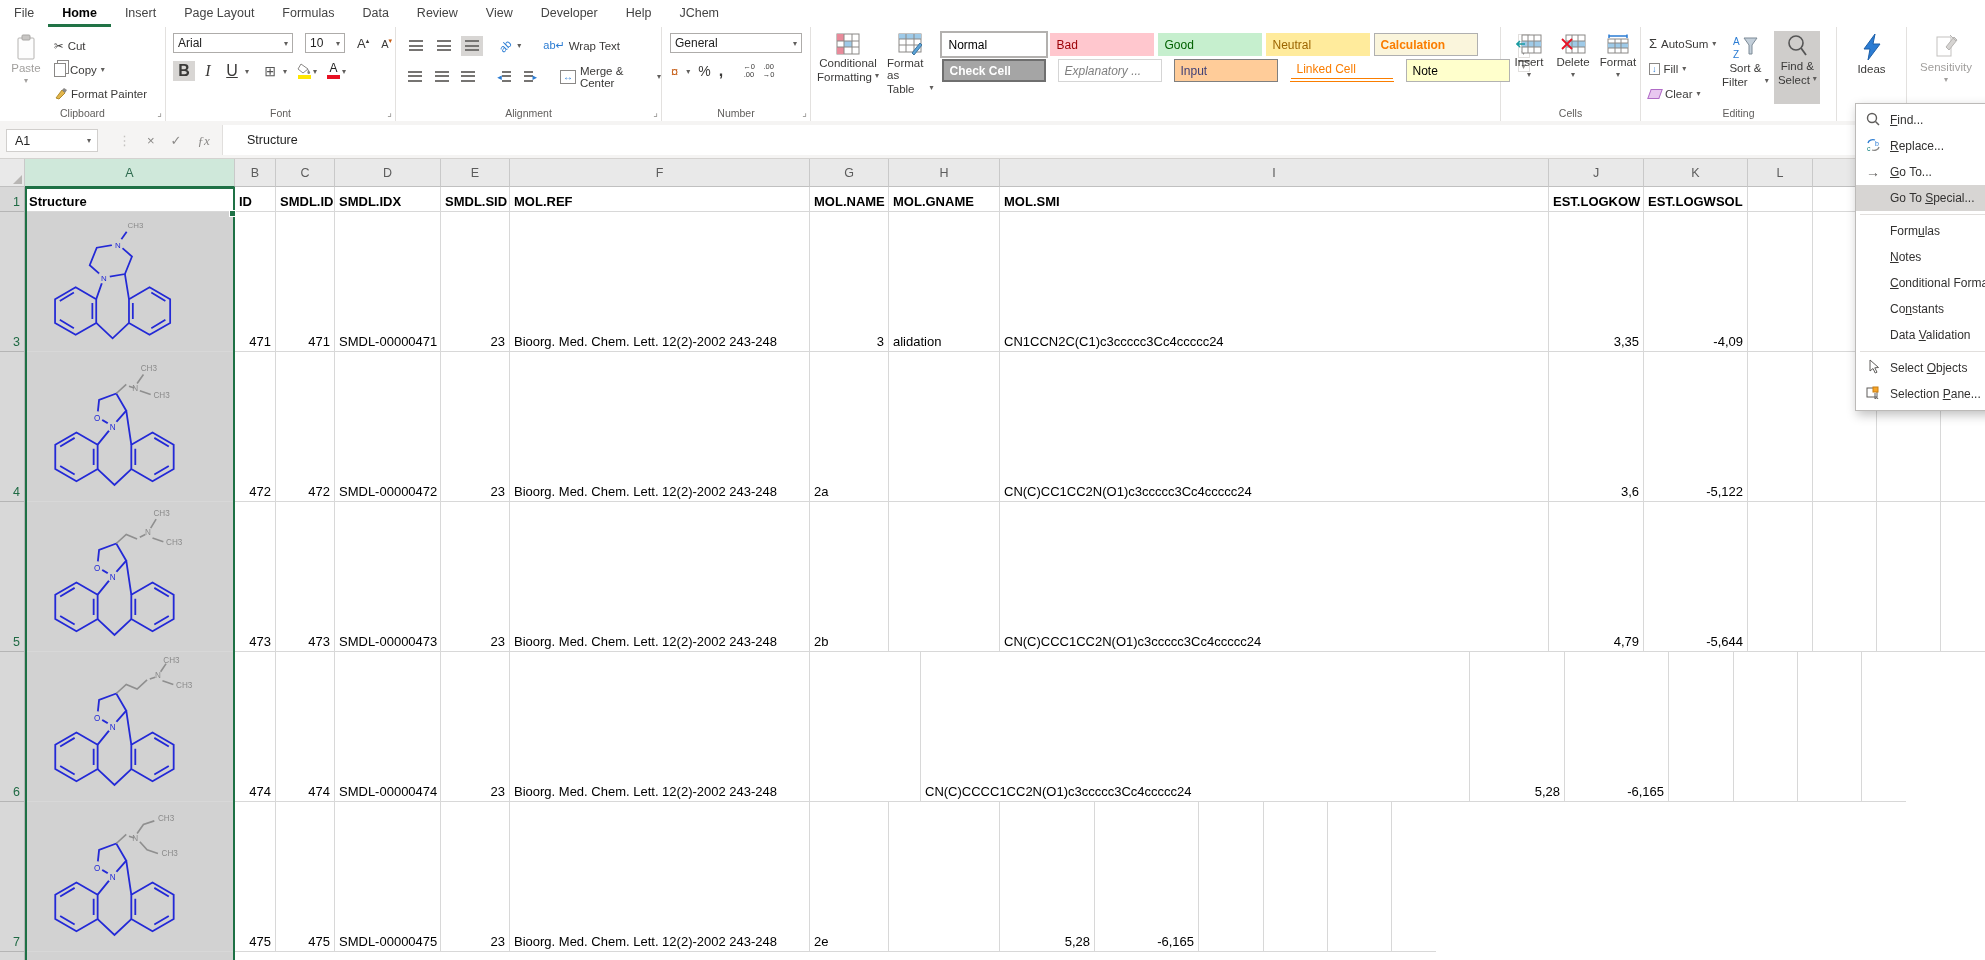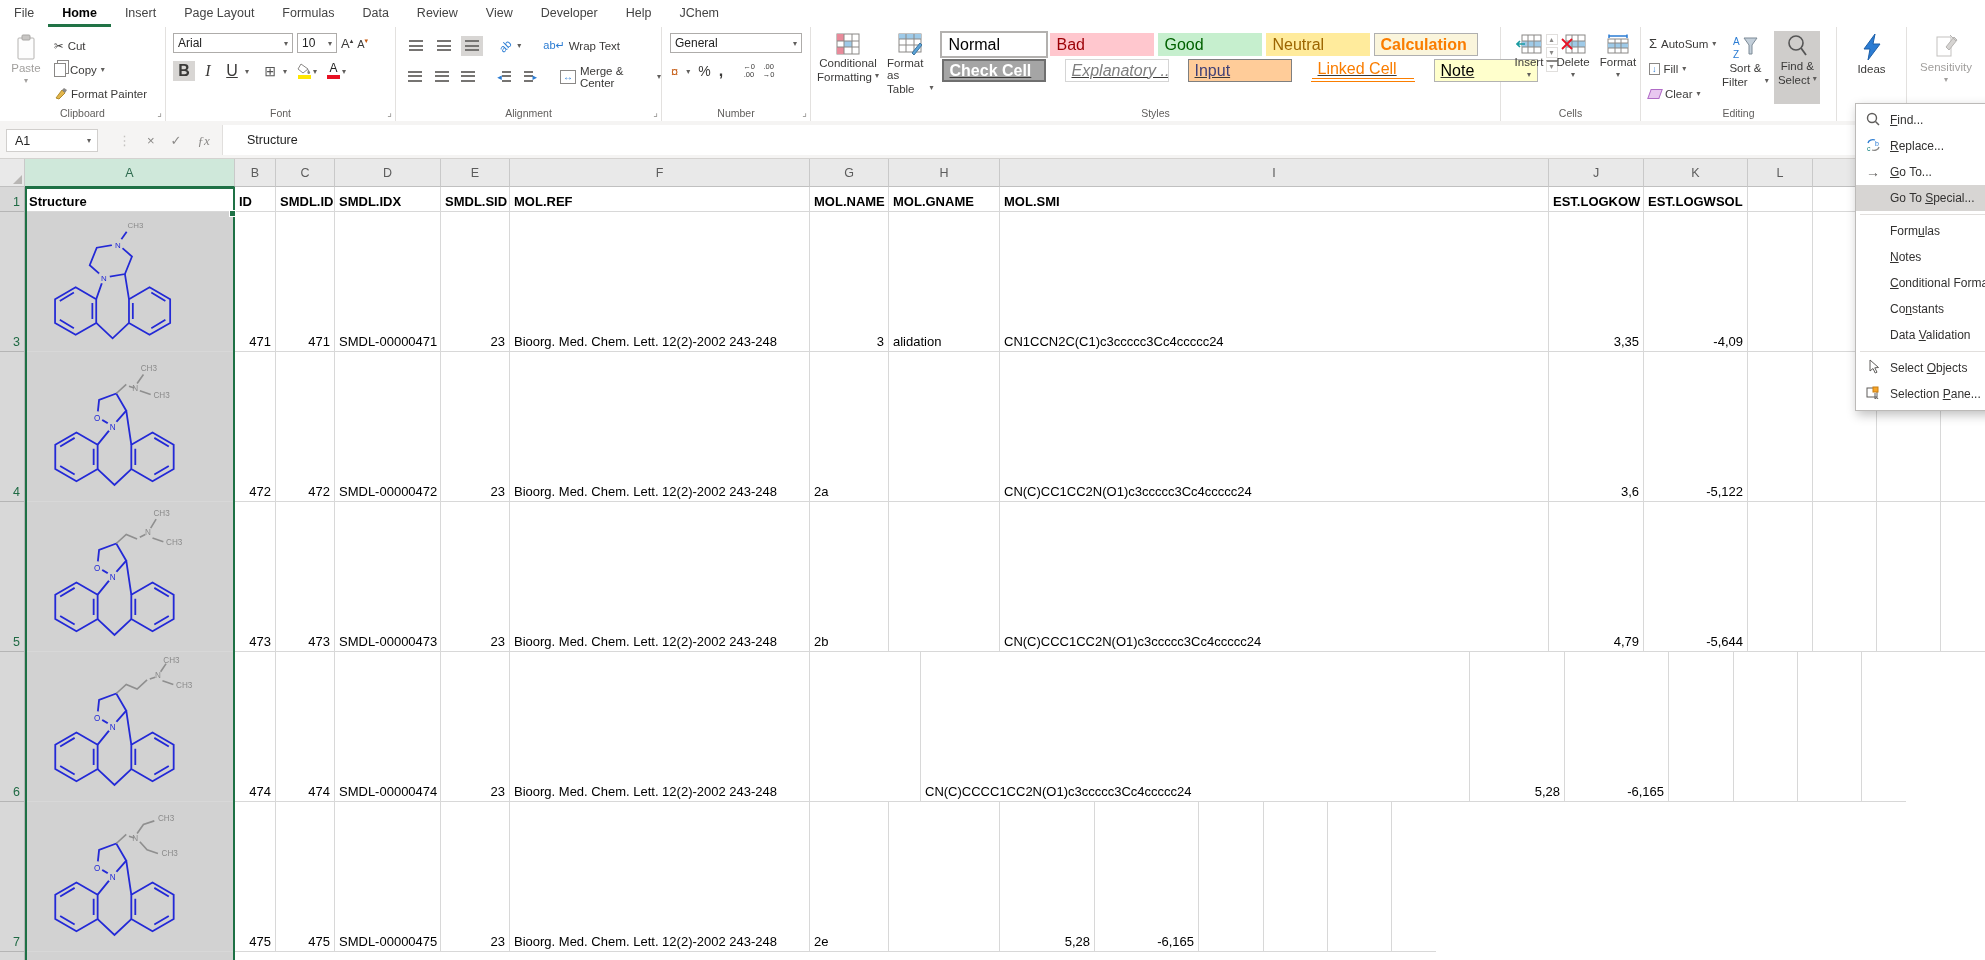--- a/index.html
+++ b/index.html
@@ -16,21 +16,21 @@
   .grp-label{position:absolute;bottom:2px;left:0;right:0;text-align:center;font-size:10.5px;color:#605e5c;}
   .launcher{position:absolute;bottom:3px;right:3px;font-size:10px;color:#8a8886;line-height:10px;}
   .rbtn-lg{display:flex;flex-direction:column;align-items:center;font-size:11.5px;color:#3b3a39;gap:2px;padding-top:3px;}
   .rrow{display:flex;align-items:center;gap:4px;font-size:11.5px;color:#3b3a39;height:21px;}
   .chev{font-size:8px;color:#605e5c;}
   .combo{border:1px solid #aeacaa;background:#fff;height:20px;font-size:12px;display:flex;align-items:center;justify-content:space-between;padding:0 4px;box-sizing:border-box;color:#222;}
   .bars{display:inline-block;width:14px;height:11px;background:repeating-linear-gradient(to bottom,#767472 0 2px,transparent 2px 4.5px);}
   .sqbtn{display:inline-flex;align-items:center;justify-content:center;width:22px;height:20px;}
   .sqbtn.on{background:#d8d6d4;}
   .colorbar{display:block;width:13px;height:4px;margin-top:1px;}
-  .chip{width:104px;height:23px;font-size:16px;display:flex;align-items:center;padding-left:6px;box-sizing:border-box;white-space:nowrap;overflow:hidden;cursor:default;border:1px solid transparent;}
+  .chip{width:104px;height:23px;font-size:12px;display:flex;align-items:center;padding-left:6px;box-sizing:border-box;white-space:nowrap;overflow:hidden;cursor:default;border:1px solid transparent;}
   .chip.sel{box-shadow:0 0 0 2px #b3b1af;border:1px solid #fff;}
   .mini2{display:inline-flex;flex-direction:column;font-size:7.5px;line-height:8px;color:#3b3a39;text-align:center;}
 
   
   .fbar{position:absolute;top:121px;left:0;width:1985px;height:38px;background:#f5f4f3;border-bottom:1px solid #d4d2d0;box-sizing:border-box;display:flex;align-items:center;}
   .namebox{position:absolute;left:6px;top:8px;width:92px;height:23px;background:#fff;border:1px solid #d1cfcd;display:flex;align-items:center;font-size:12.5px;color:#222;padding-left:8px;box-sizing:border-box;}
   .namebox .chev{margin-left:auto;margin-right:6px;}
   .fbtns{position:absolute;left:118px;top:8px;height:23px;display:flex;align-items:center;gap:16px;color:#8a8886;font-size:13px;}
   .fxfield{position:absolute;left:222px;top:4px;right:0;height:30px;background:#fff;border-left:1px solid #e1dfdd;display:flex;align-items:center;padding-left:24px;font-size:12.5px;color:#222;}
 
@@ -115,21 +115,21 @@
               </svg>
               <span>Format Painter</span>
             </div>
         </div>
       </div>
       <div class="grp-label">Clipboard</div>
       <div class="launcher">⌟</div>
     </div>
 
     <div class="grp" style="width:230px">
-      <div style="display:flex;gap:4px;padding:6px 0 0 7px;align-items:center;">
+      <div style="display:flex;gap:12px;padding:6px 0 0 7px;align-items:center;">
         <div class="combo" style="width:120px">
             <span>Arial</span>
             <span class="chev">▾</span>
           </div>
         <div class="combo" style="width:40px">
             <span>10</span>
             <span class="chev">▾</span>
           </div>
         <span style="font-size:13px;">A<span style="font-size:7px;vertical-align:super;">▴</span></span>
         <span style="font-size:11px;">A<span style="font-size:7px;vertical-align:super;color:#c55a11;">▾</span></span>
@@ -266,35 +266,34 @@
         </div>
 
         <div style="display:flex;flex-direction:column;gap:3px;padding-top:3px;">
           <div style="display:flex;gap:4px;">
             <div class="chip sel" style="background:#fff;border:1px solid #fff;color:#000;">Normal</div>
             <div class="chip" style="background:#ffc7ce;color:#9c0006;">Bad</div>
             <div class="chip" style="background:#c6efce;color:#006100;">Good</div>
             <div class="chip" style="background:#ffeb9c;color:#9c6500;">Neutral</div>
             <div class="chip" style="background:#faf5dc;color:#fa7d00;font-weight:700;border:1px solid #b0b0b0;">Calculation</div>
           </div>
-          <div style="display:flex;gap:19px;text-decoration:underline;">
+          <div style="display:flex;gap:12px;">
             <div class="chip" style="background:#a5a5a5;color:#fff;font-weight:700;border:2px solid #6f6f6f;">Check Cell</div>
             <div class="chip" style="background:#fff;color:#7f7f7f;font-style:italic;border:1px solid #d5d5d5;">Explanatory ...</div>
             <div class="chip" style="background:#ffcc99;color:#3f3f76;border:1px solid #7f7f7f;">Input</div>
             <div class="chip" style="background:#fff;color:#fa7d00;border-bottom:4px double #fa7d00;">Linked Cell</div>
             <div class="chip" style="background:#ffffcc;color:#000;border:1px solid #b2b2b2;">Note</div>
           </div>
         </div>
         <div style="display:flex;flex-direction:column;gap:2px;padding-top:4px;">
           <span style="font-size:8px;color:#8a8886;border:1px solid #e1dfdd;padding:0 3px;">▴</span>
           <span style="font-size:8px;color:#8a8886;border:1px solid #e1dfdd;padding:0 3px;">▾</span>
           <span style="font-size:8px;color:#8a8886;border:1px solid #e1dfdd;padding:0 3px;border-top:2px solid #8a8886;">▾</span>
         </div>
       </div>
-      <div class="grp-label">Styles</div>
     </div>
 
     <div class="grp" style="width:140px">
       <div style="display:flex;gap:4px;padding:4px 0 0 8px;">
         <div class="rbtn-lg" style="width:40px;">
           <svg width="26" height="20">
               <rect x="6" y="1" width="19" height="18" fill="#fff" stroke="#8a8886"></rect>
               <rect x="6" y="7" width="19" height="6" fill="#9ecae8"></rect>
               <path d="M12,1 V19 M18,1 V19 M6,7 H25 M6,13 H25" stroke="#8a8886" fill="none"></path>
               <path d="M1,10 H9 M4,7 1,10 4,13" stroke="#1a9ba1" stroke-width="1.6" fill="none"></path>

